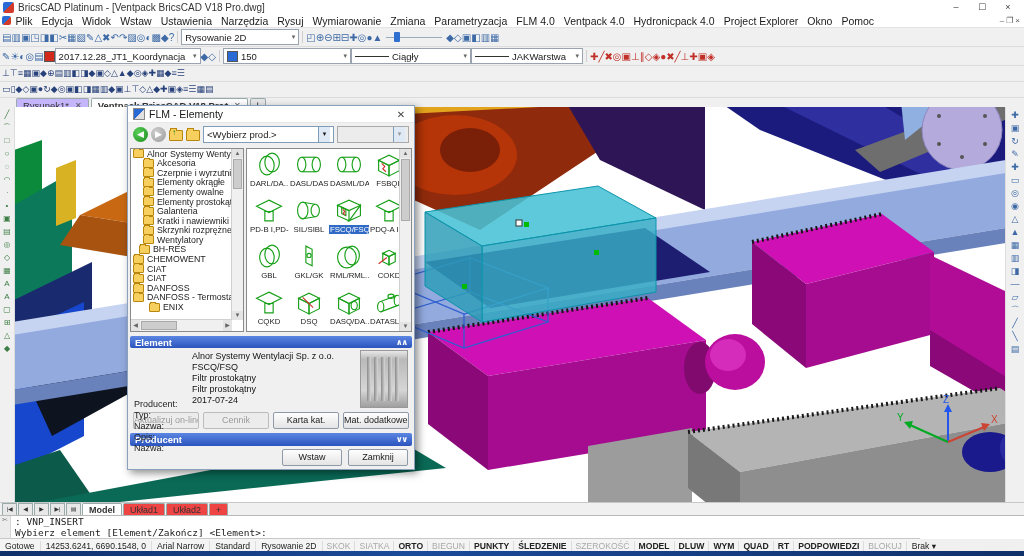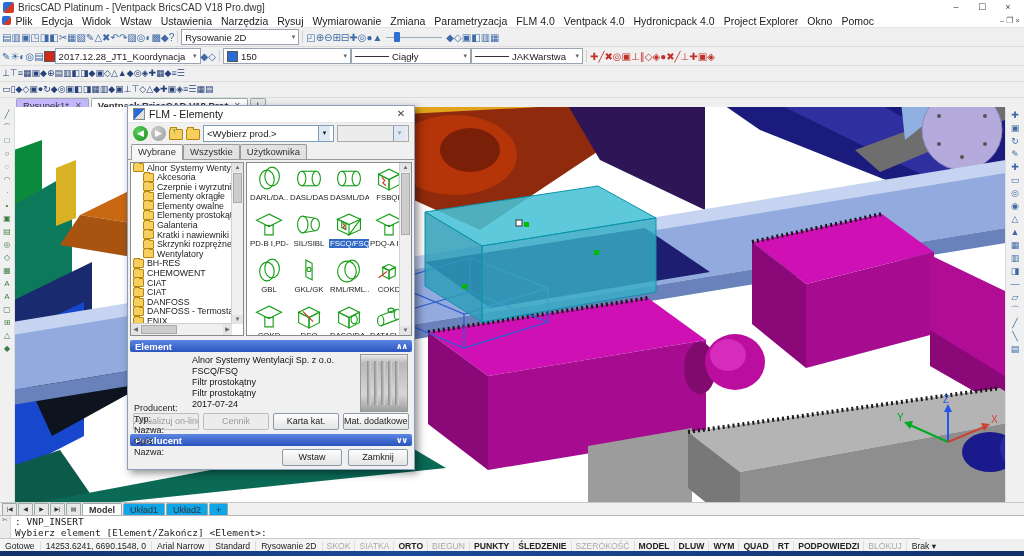--- a/index.html
+++ b/index.html
@@ -92,21 +92,21 @@
   .btn{height:15px;line-height:14px;border:1px solid #8f9aa8;background:linear-gradient(#fefefe,#e4e4e4);font-size:9px;text-align:center;flex:1;border-radius:2px;white-space:nowrap;overflow:hidden;}
   .btn.disabled{color:#9a9a9a;background:#ececec;border-color:#bcbcbc;}
   .btn.split{display:flex;padding:0;}
   .btn.split .main-part{flex:1;line-height:14px;}
   .btn.split .dd{width:13px;border-left:1px solid #8f9aa8;font-size:7px;line-height:14px;background:linear-gradient(#fefefe,#dcdcdc);}
   .dlg-footer{display:flex;justify-content:flex-end;gap:6px;padding:3px 6px;margin-top:auto;}
   .dlg-footer .btn{flex:0 0 58px;}
   
   .layoutbar{position:absolute;left:0;top:502px;width:1024px;height:13px;background:#f0f0f0;display:flex;align-items:center;gap:1px;padding-left:2px;border-top:1px solid #c8c8c8;}
   .nav-sq{width:13px;height:11px;border:1px solid #9aa;background:#e8e8e8;font-size:6px;line-height:10px;text-align:center;color:#333;}
-  .lay-tab{border:1px solid #9aa;border-bottom:none;background:#0ea5e9;height:12px;line-height:12px;padding:0 6px;font-size:9px;border-radius:2px 2px 0 0;color:#333;}
+  .lay-tab{border:1px solid #9aa;border-bottom:none;background:#ef4444;height:12px;line-height:12px;padding:0 6px;font-size:9px;border-radius:2px 2px 0 0;color:#333;}
   .lay-tab.active{background:#fff;font-weight:bold;}
   .cmdline{position:absolute;left:0;top:515px;width:1024px;height:23px;background:#fff;border-top:1px solid #b8b8b8;display:flex;}
   .cmd-gutter{width:10px;background:#ececec;border-right:1px solid #d5d5d5;font-size:7px;color:#777;text-align:center;}
   .cmd-text{padding:0 4px;font-family:"DejaVu Sans Mono","Liberation Mono",monospace;font-size:9.5px;color:#222;}
   .cmd-text div{height:11px;line-height:11px;white-space:pre;}
   .statusbar{position:absolute;left:0;top:538px;width:920px;height:13px;background:#f4f4f4;border-top:1px solid #c8c8c8;display:flex;align-items:center;font-size:8.6px;color:#222;}
   .statusbar .grow{flex:1;}
   .sseg{padding:0 5px;border-left:1px solid #ddd;white-space:nowrap;}
   .toggle{padding:0 4px;border-left:1px solid #ddd;font-weight:bold;white-space:nowrap;}
   .toggle.off{color:#a9a9a9;font-weight:normal;}
@@ -353,25 +353,20 @@
     <span class="fold"></span>
     <span class="dlg-combo">
       <span>&lt;Wybierz prod.&gt;</span>
         <span class="caret">▾</span>
     </span>
     <span class="dlg-combo disabled">
       <span></span>
         <span class="caret">▾</span>
     </span>
   </div>
-  <div class="dlg-tabs" id="dlg-tabs">
-      <span class="dlg-tab active">Wybrane</span>
-      <span class="dlg-tab">Wszystkie</span>
-      <span class="dlg-tab">Użytkownika</span>
-    </div>
   <div class="dlg-body">
     <div class="panel tree-panel">
       <div class="tree" id="tree">
           <div class="tree-row" style="padding-left: 2px;">
             <span class="tf"></span>
             <span>Alnor Systemy Wentylacj</span>
           </div>
           <div class="tree-row" style="padding-left: 12px;">
             <span class="tf"></span>
             <span>Akcesoria</span>
@@ -401,45 +396,45 @@
             <span>Kratki i nawiewniki</span>
           </div>
           <div class="tree-row" style="padding-left: 12px;">
             <span class="tf"></span>
             <span>Skrzynki rozprężne</span>
           </div>
           <div class="tree-row" style="padding-left: 12px;">
             <span class="tf"></span>
             <span>Wentylatory</span>
           </div>
+          <div class="tree-row" style="padding-left: 8px;">
+            <span class="tf"></span>
+            <span>BH-RES</span>
+          </div>
           <div class="tree-row" style="padding-left: 2px;">
             <span class="tf"></span>
-            <span>BH-RES</span>
+            <span>CHEMOWENT</span>
           </div>
           <div class="tree-row" style="padding-left: 2px;">
             <span class="tf"></span>
-            <span>CHEMOWENT</span>
+            <span>CIAT</span>
           </div>
           <div class="tree-row" style="padding-left: 2px;">
             <span class="tf"></span>
             <span>CIAT</span>
           </div>
+          <div class="tree-row" style="padding-left: 2px; align-items: flex-end;">
+            <span class="tf"></span>
+            <span>DANFOSS</span>
+          </div>
           <div class="tree-row" style="padding-left: 2px;">
             <span class="tf"></span>
-            <span>CIAT</span>
-          </div>
-          <div class="tree-row" style="padding-left: 2px; align-items: flex-end;">
-            <span class="tf"></span>
-            <span>DANFOSS</span>
-          </div>
-          <div class="tree-row" style="padding-left: 2px;">
-            <span class="tf"></span>
             <span>DANFOSS - Termostaty g</span>
           </div>
-          <div class="tree-row" style="padding-left: 2px;">
+          <div class="tree-row" style="padding-left: 18px;">
             <span class="tf"></span>
             <span>ENIX</span>
           </div>
         </div>
       <div class="vscroll">
         <span class="a up">▲</span>
           <span class="thumb"></span>
           <span class="a dn">▼</span>
       </div>
       <div class="hscroll">

